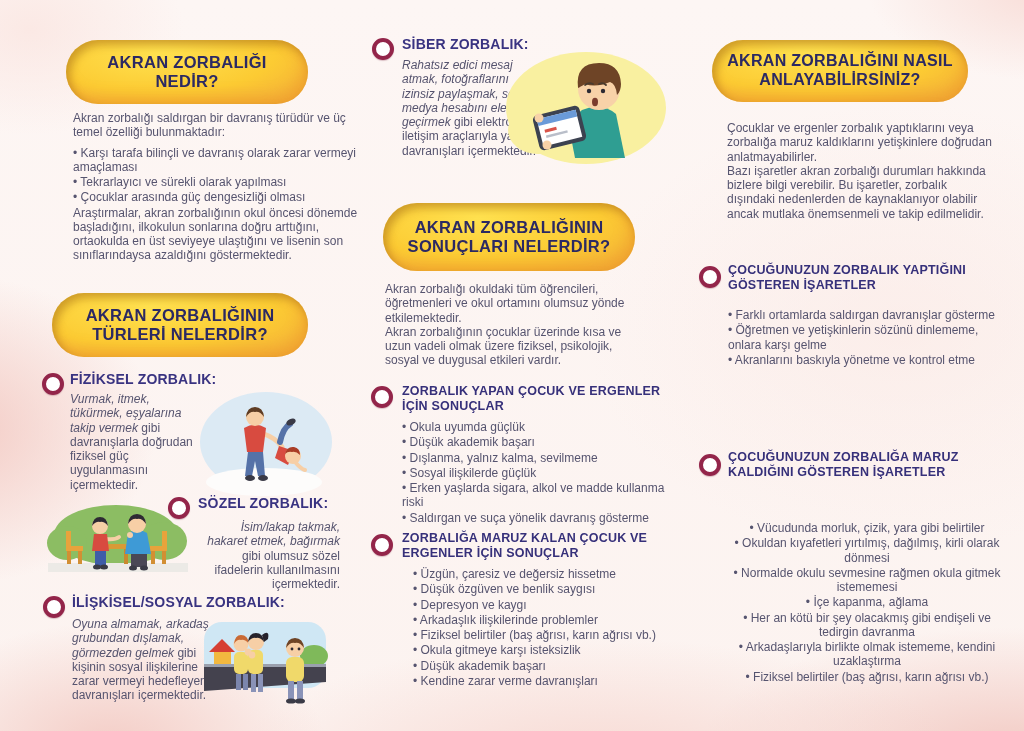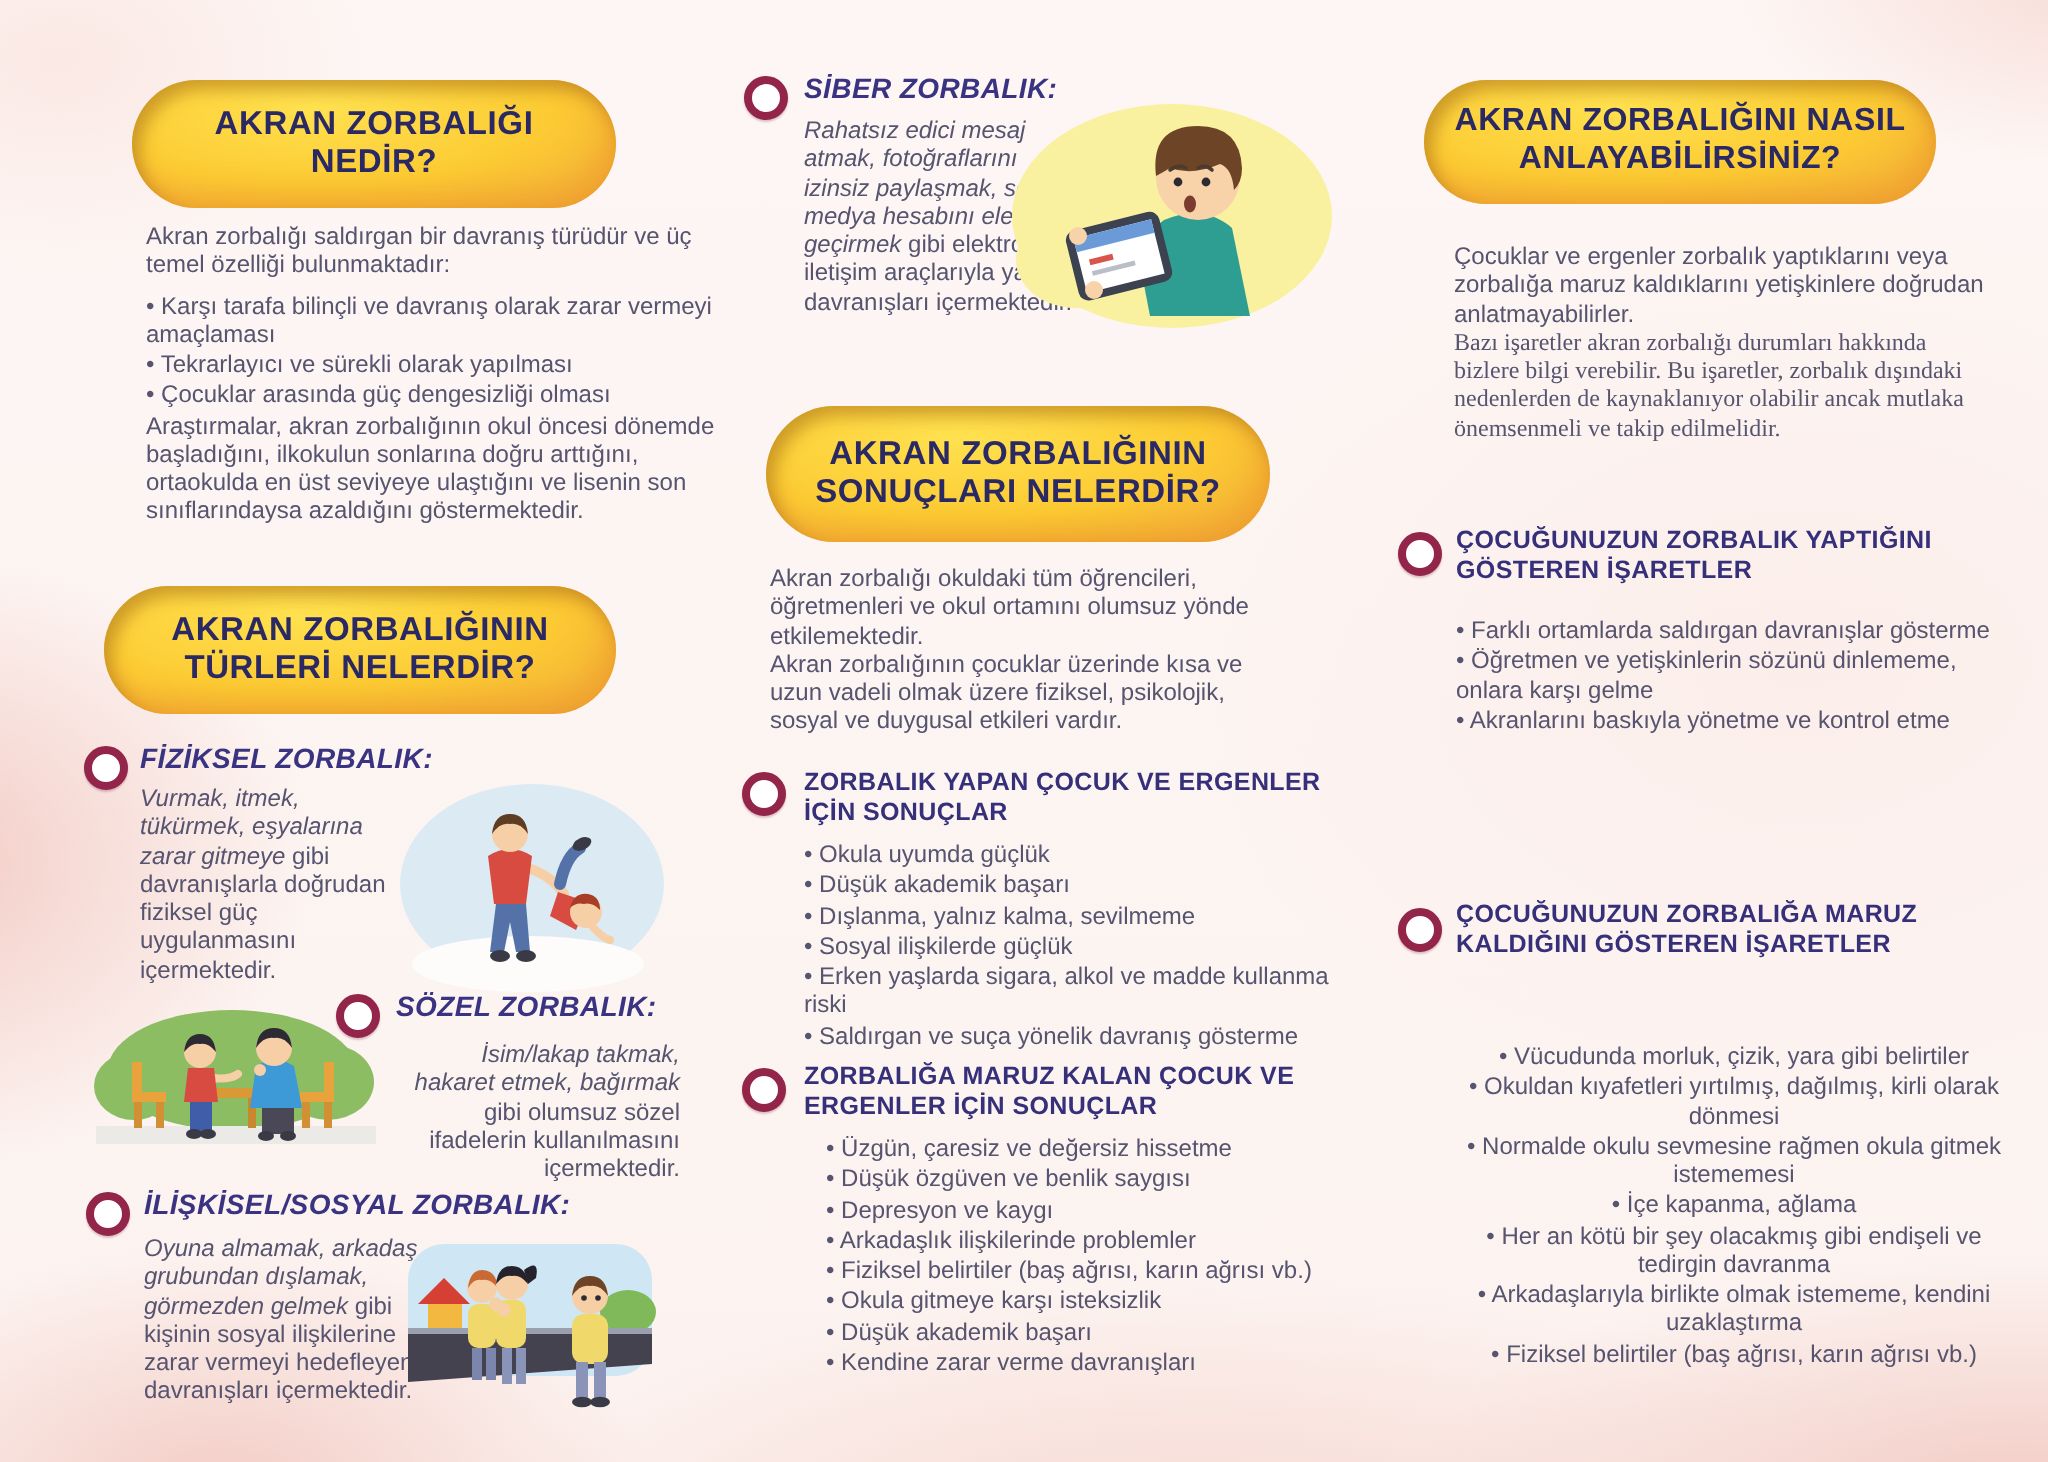--- a/index.html
+++ b/index.html
@@ -18,21 +18,21 @@
   }
   .abs{position:absolute;}
   .pill{
     background:radial-gradient(ellipse at 38% 22%, #ffe14f 0%, #fccb33 55%, #f2a83b 100%);
     border-radius:40px;
     box-shadow:inset 4px 5px 8px rgba(140,85,15,.40), inset -5px -7px 14px rgba(236,150,40,.50);
     color:#2b2963;font-weight:800;text-align:center;
     display:flex;align-items:center;justify-content:center;
     font-size:16.5px;line-height:1.18;letter-spacing:.3px;padding:4px 14px;box-sizing:border-box;
   }
-  .hsub{color:#393381;font-weight:800;font-size:14px;line-height:1.15;letter-spacing:.2px;font-style:italic;}
+  .hsub{color:#393381;font-weight:800;font-size:14px;line-height:1.15;letter-spacing:.2px;}
   .hsec{color:#36307a;font-weight:800;font-size:12.5px;line-height:1.2;letter-spacing:.2px;}
   .body-txt{color:#56546f;font-size:12px;line-height:1.19;}
   .body-txt .lead{font-style:italic;}
   .blist div{color:#56546f;font-size:12px;line-height:1.19;margin:0 0 1px 0;}
   .ring{
     width:14px;height:14px;border:4px solid #93254a;border-radius:50%;
     background:#fff;box-shadow:0 1px 1px rgba(120,30,60,.25);
   }
   .para{margin:0 0 6px 0;}
   svg{display:block;}
@@ -54,21 +54,21 @@
   <p class="para" style="margin-top:1px;">Araştırmalar, akran zorbalığının okul öncesi dönemde başladığını, ilkokulun sonlarına doğru arttığını, ortaokulda en üst seviyeye ulaştığını ve lisenin son sınıflarındaysa azaldığını göstermektedir.</p>
 </div>
 
 <div class="abs pill" style="left:52px;top:293px;width:256px;height:64px;">
   <span>AKRAN ZORBALIĞININ TÜRLERİ NELERDİR?</span>
 </div>
 
 <div class="abs ring" style="left:42px;top:373px;"></div>
 <div class="abs hsub" style="left:70px;top:371px;width:200px;">FİZİKSEL ZORBALIK:</div>
 <div class="abs body-txt" style="left:70px;top:392px;width:128px;">
-  <span class="lead">Vurmak, itmek, tükürmek, eşyalarına zarar gitmeye</span><span> gibi davranışlarla doğrudan fiziksel güç uygulanmasını içermektedir.</span>
+  <span class="lead">Vurmak, itmek, tükürmek, eşyalarına takip vermek</span><span> gibi davranışlarla doğrudan fiziksel güç uygulanmasını içermektedir.</span>
 </div>
 <svg class="abs" style="left:194px;top:386px;" width="142" height="120" viewBox="0 0 142 120">
   <ellipse cx="72" cy="56" rx="66" ry="50" fill="#dceaf4"></ellipse>
   <ellipse cx="70" cy="96" rx="58" ry="14" fill="#fdfcfb"></ellipse>
   <path d="M70 48 q12 4 18 13" stroke="#f7cfa6" stroke-width="5" fill="none" stroke-linecap="round"></path>
   <path d="M50 42 q11 -7 22 0 l-3 24 h-16 z" fill="#d84b40"></path>
   <circle cx="61" cy="31" r="9" fill="#f7cfa6"></circle>
   <path d="M52 31 q1 -10 9 -10 q8 0 9 10 q-4 -6 -9 -5 q-5 -1 -9 5z" fill="#5f3d24"></path>
   <path d="M54 66 h15 l2 24 h-7 l-3 -15 -3 15 h-7 z" fill="#5572a8"></path>
   <ellipse cx="56" cy="92" rx="5" ry="3" fill="#3a3a46"></ellipse>
@@ -214,21 +214,21 @@
     <div>•  Düşük akademik başarı</div>
     <div>•  Kendine zarar verme davranışları</div>
   </div>
 
 <div class="abs pill" style="left:712px;top:40px;width:256px;height:62px;font-size:16px;">
   <span>AKRAN ZORBALIĞINI NASIL ANLAYABİLİRSİNİZ?</span>
 </div>
 
 <div class="abs body-txt" style="left:727px;top:121px;width:268px;">
   <p class="para" style="margin:0;">Çocuklar ve ergenler zorbalık yaptıklarını veya zorbalığa maruz kaldıklarını yetişkinlere doğrudan anlatmayabilirler.</p>
-  <p class="para" style="margin:0;font-family:Liberation Serif, serif;">Bazı işaretler akran zorbalığı durumları hakkında bizlere bilgi verebilir. Bu işaretler, zorbalık dışındaki nedenlerden de kaynaklanıyor olabilir ancak mutlaka önemsenmeli ve takip edilmelidir.</p>
+  <p class="para" style="margin:0;">Bazı işaretler akran zorbalığı durumları hakkında bizlere bilgi verebilir. Bu işaretler, zorbalık dışındaki nedenlerden de kaynaklanıyor olabilir ancak mutlaka önemsenmeli ve takip edilmelidir.</p>
 </div>
 
 <div class="abs ring" style="left:699px;top:266px;"></div>
 <div class="abs hsec" style="left:728px;top:263px;width:252px;">ÇOCUĞUNUZUN ZORBALIK YAPTIĞINI GÖSTEREN İŞARETLER</div>
 <div class="abs blist" style="left:728px;top:308px;width:268px;">
     <div>•  Farklı ortamlarda saldırgan davranışlar gösterme</div>
     <div>•  Öğretmen ve yetişkinlerin sözünü dinlememe, onlara karşı gelme</div>
     <div>•  Akranlarını baskıyla yönetme ve kontrol etme</div>
   </div>
 

